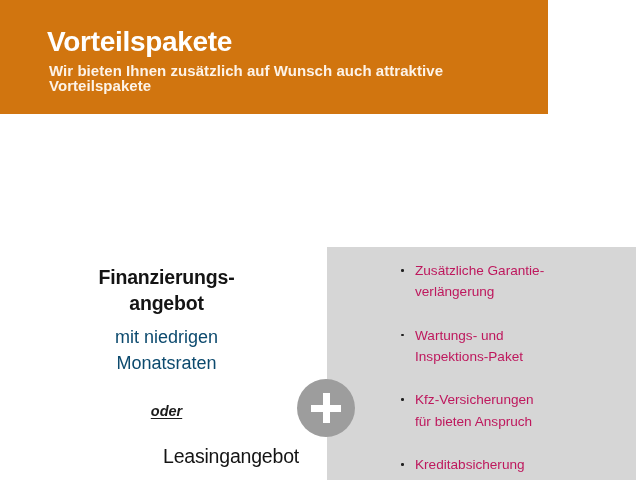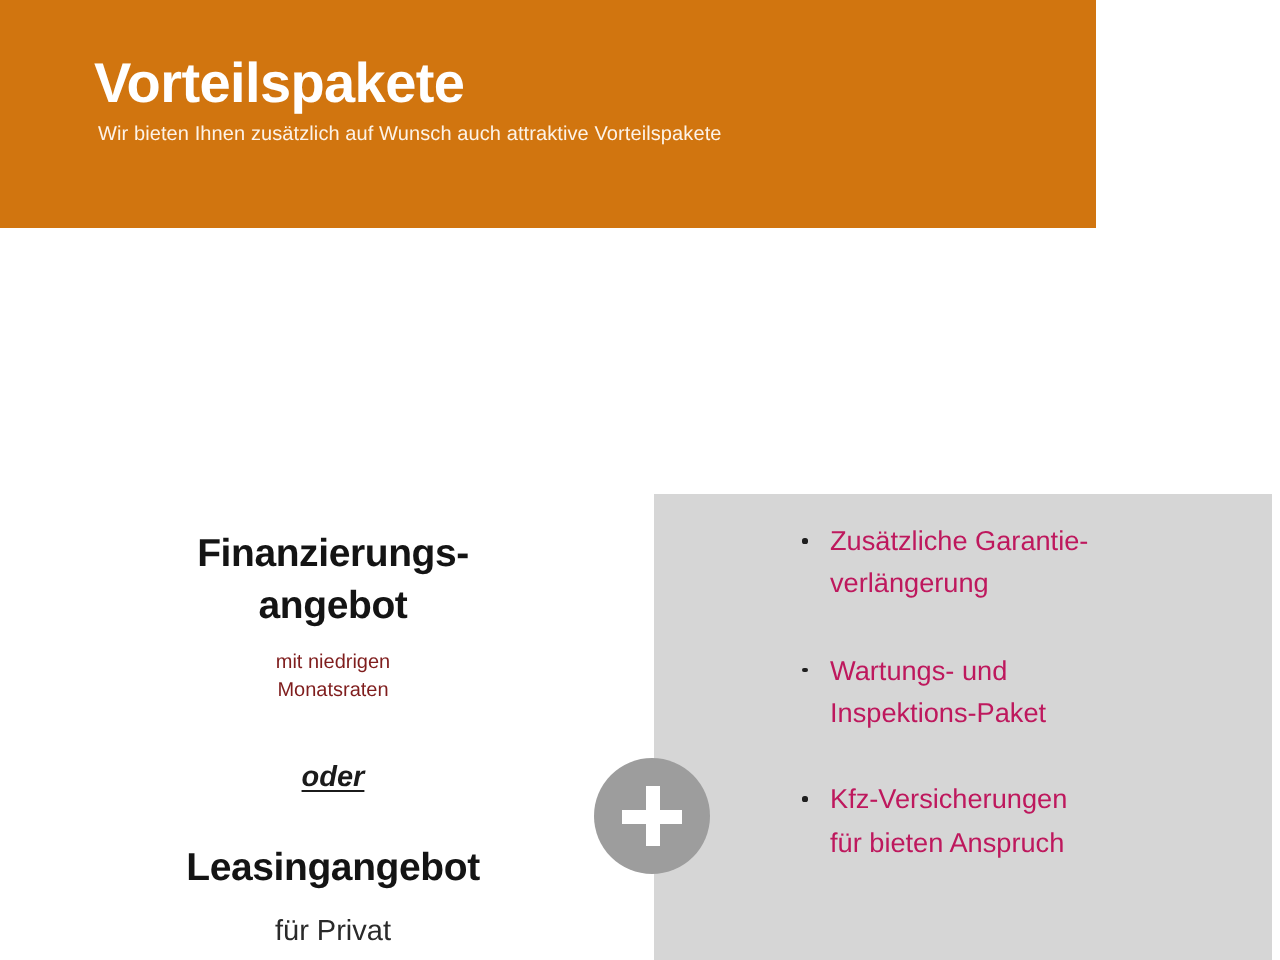--- a/index.html
+++ b/index.html
@@ -33,22 +33,22 @@
     font-size: 28px;
     font-weight: bold;
     color: #ffffff;
     letter-spacing: -0.3px;
     line-height: 1;
   }
   .header-subtitle {
     position: absolute;
     left: 49px;
     top: 63px;
-    font-size: 10px;
-    font-weight: normal;
+    font-size: 15px;
+    font-weight: bold;
     color: #fdf3e8;
     letter-spacing: 0.05px;
     line-height: 1;
   }
 
   
   .body-area {
     position: absolute;
     left: 16px;
     top: 114px;
@@ -78,44 +78,45 @@
   }
   .offer-block { margin: 0; }
   .offer-title {
     font-size: 19.5px;
     font-weight: bold;
     line-height: 1.34;
     color: #141414;
     letter-spacing: -0.2px;
   }
   .offer-sub {
-    font-size: 10px;
+    font-size: 18px;
     font-weight: normal;
     line-height: 1.42;
-    color: #7f1d1d;
+    color: #0c4a6e;
     margin-top: 9px;
   }
   .oder-wrap {
     margin-top: 26px;
     margin-bottom: 24px;
     font-weight: bold;
   }
   .oder {
     font-size: 14.5px;
     font-style: italic;
     text-decoration: underline;
     text-underline-offset: 2px;
     color: #1b1b1b;
   }
   .leasing-title {
     font-size: 19.5px;
-    font-weight: bold;
+    font-weight: normal;
     line-height: 1.3;
     color: #141414;
     letter-spacing: -0.2px;
+    text-align: right;
   }
   .leasing-sub {
     font-size: 14.5px;
     font-weight: normal;
     line-height: 1.42;
     color: #2a2a2a;
     margin-top: 9px;
   }
 
   
@@ -230,16 +231,20 @@
       <span class="benefit-line">Wartungs- und</span>
       <span class="benefit-line">Inspektions-Paket</span>
     </div>
 
     <div class="benefit-item">
       <span class="benefit-bullet"></span>
       <span class="benefit-line">Kfz-Versicherungen</span>
       <span class="benefit-line">für bieten Anspruch</span>
     </div>
 
+    <div class="benefit-item">
+      <span class="benefit-bullet"></span>
+      <span class="benefit-line">Kreditabsicherung</span>
+    </div>
 
   </div>
 
 </div>
 
 </body></html>

